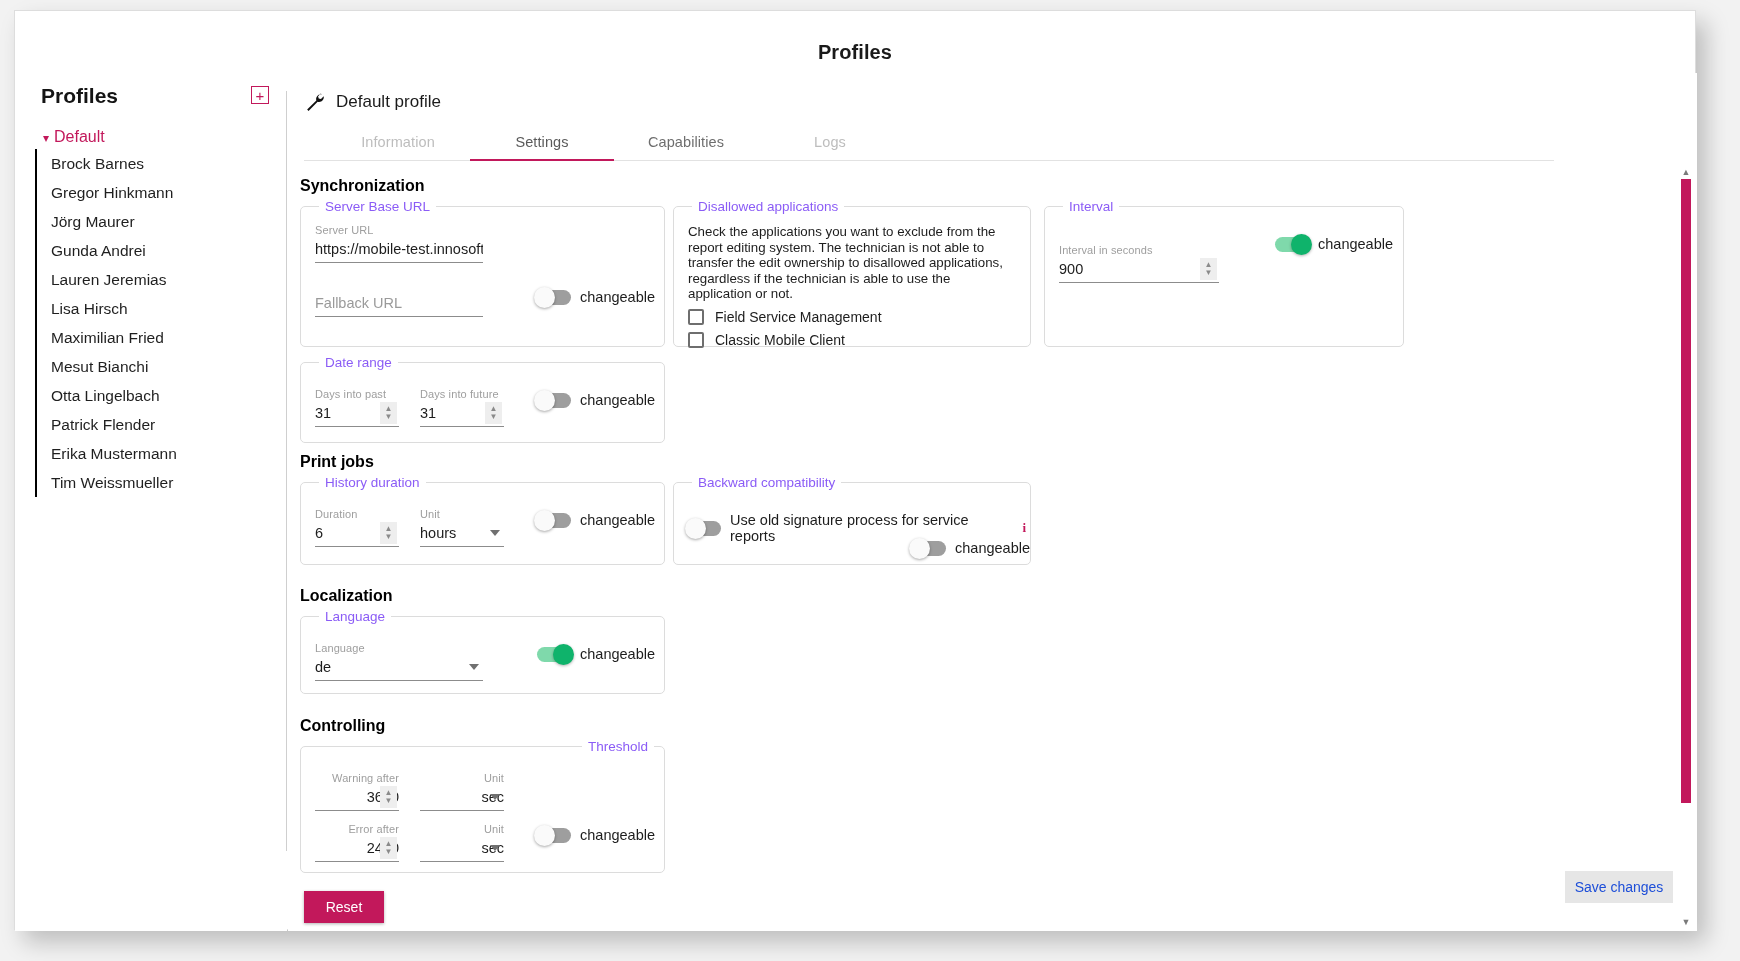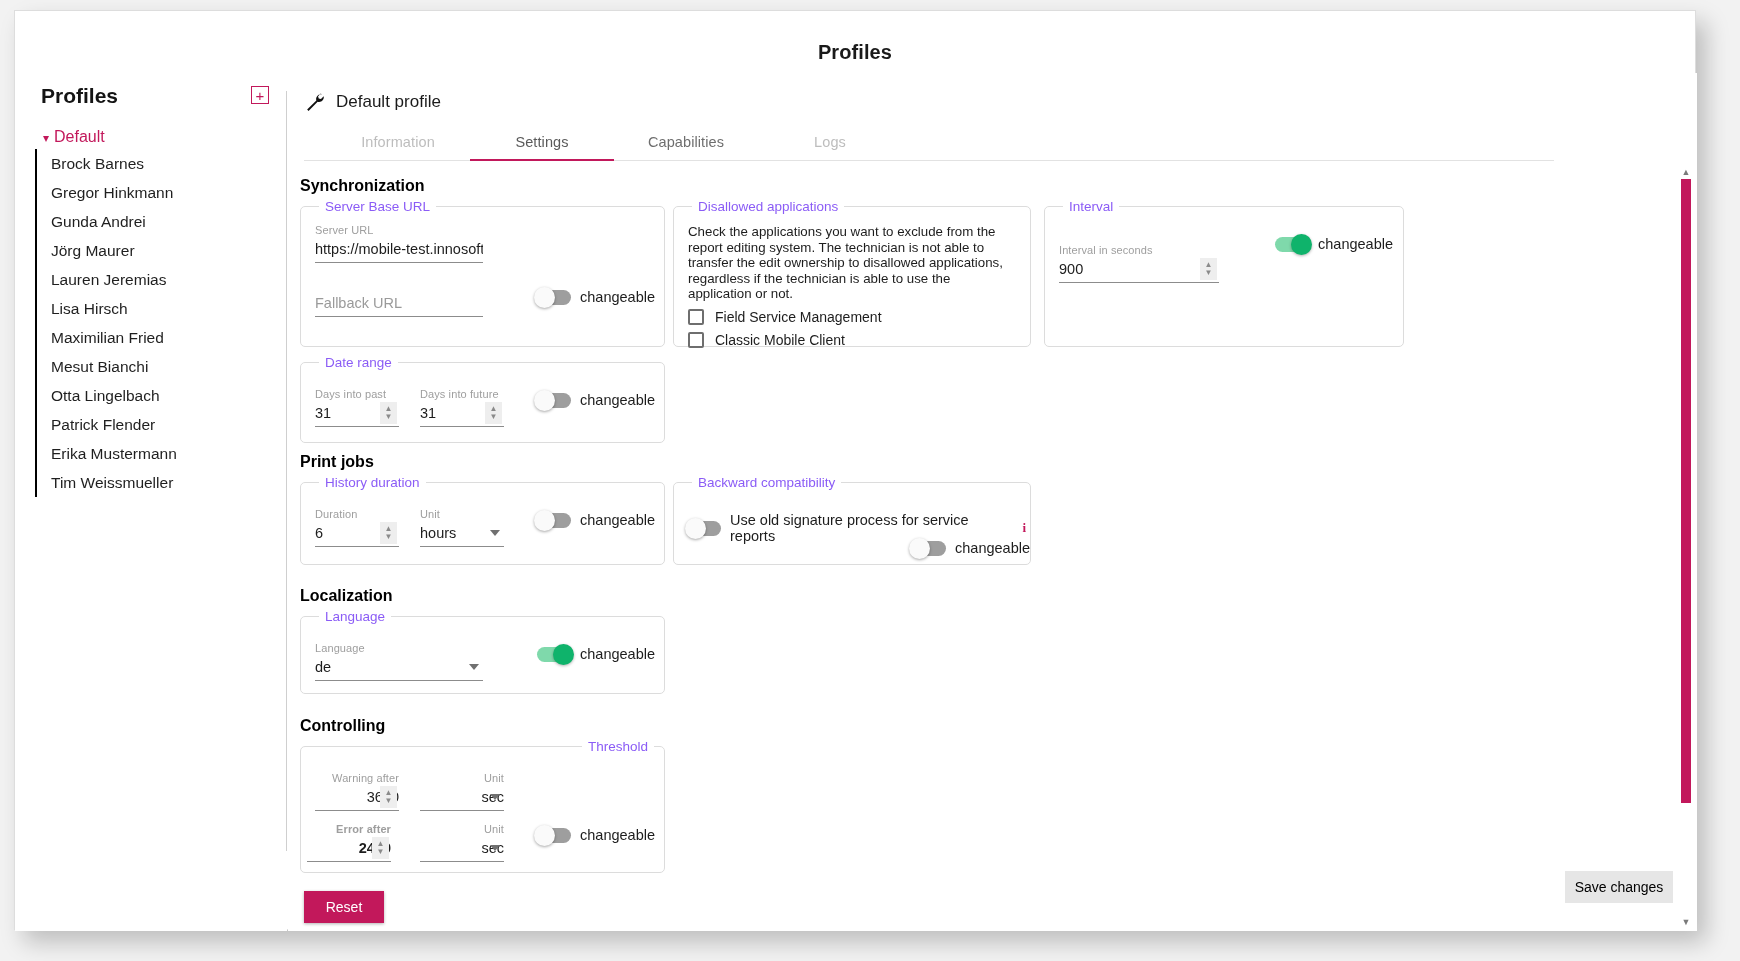--- a/index.html
+++ b/index.html
@@ -220,21 +220,21 @@
   #reset-btn {
     position: absolute; left: 16px;
     width: 80px; height: 32px;
     background: #c2185b; color: #fff;
     box-shadow: 0 1px 3px rgba(0,0,0,.3);
   }
   #save-btn {
     position: absolute;
     right: 24px; bottom: 28px;
     width: 108px; height: 32px;
-    background: #e6e6e6; color: #000000;
+    background: #e6e6e6; color: #1d4ed8;
     cursor: default;
   }
 
   
   #scrollbar {
     position: absolute; right: 4px; top: 92px;
     width: 14px; height: 764px;
     background: #ffffff;
   }
   .sb-arrow {
@@ -266,22 +266,22 @@
     <div id="sidebar-divider"></div>
 
     <div id="profile-tree">
       <div class="tree-root">
         <span class="caret">▾</span>
         <span>Default</span>
       </div>
       <div class="tree-children">
         <div class="tree-item">Brock Barnes</div>
         <div class="tree-item">Gregor Hinkmann</div>
+        <div class="tree-item">Jörg Maurer</div>
         <div class="tree-item">Gunda Andrei</div>
-        <div class="tree-item">Jörg Maurer</div>
         <div class="tree-item">Lauren Jeremias</div>
         <div class="tree-item">Lisa Hirsch</div>
         <div class="tree-item">Maximilian Fried</div>
         <div class="tree-item">Mesut Bianchi</div>
         <div class="tree-item">Otta Lingelbach</div>
         <div class="tree-item">Patrick Flender</div>
         <div class="tree-item">Erika Mustermann</div>
         <div class="tree-item">Tim Weissmueller</div>
       </div>
     </div>
@@ -487,21 +487,21 @@
                     </div>
               </div>
             </div>
             <div style="position:absolute;left:119px;top:18px;width:84px;">
               <span class="lbl">Unit</span>
               <div class="field">
                 <div class="val">sec</div>
                 <span class="caret-dn"></span>
               </div>
             </div>
-            <div style="position:absolute;left:6px;top:69px;width:84px;font-weight:bold;">
+            <div style="position:absolute;left:14px;top:69px;width:84px;">
               <span class="lbl">Error after</span>
               <div class="field">
                 <div class="val">2400</div>
                 <div class="spin">
                       <span>▲</span>
                       <span>▼</span>
                     </div>
               </div>
             </div>
             <div style="position:absolute;left:119px;top:69px;width:84px;">

